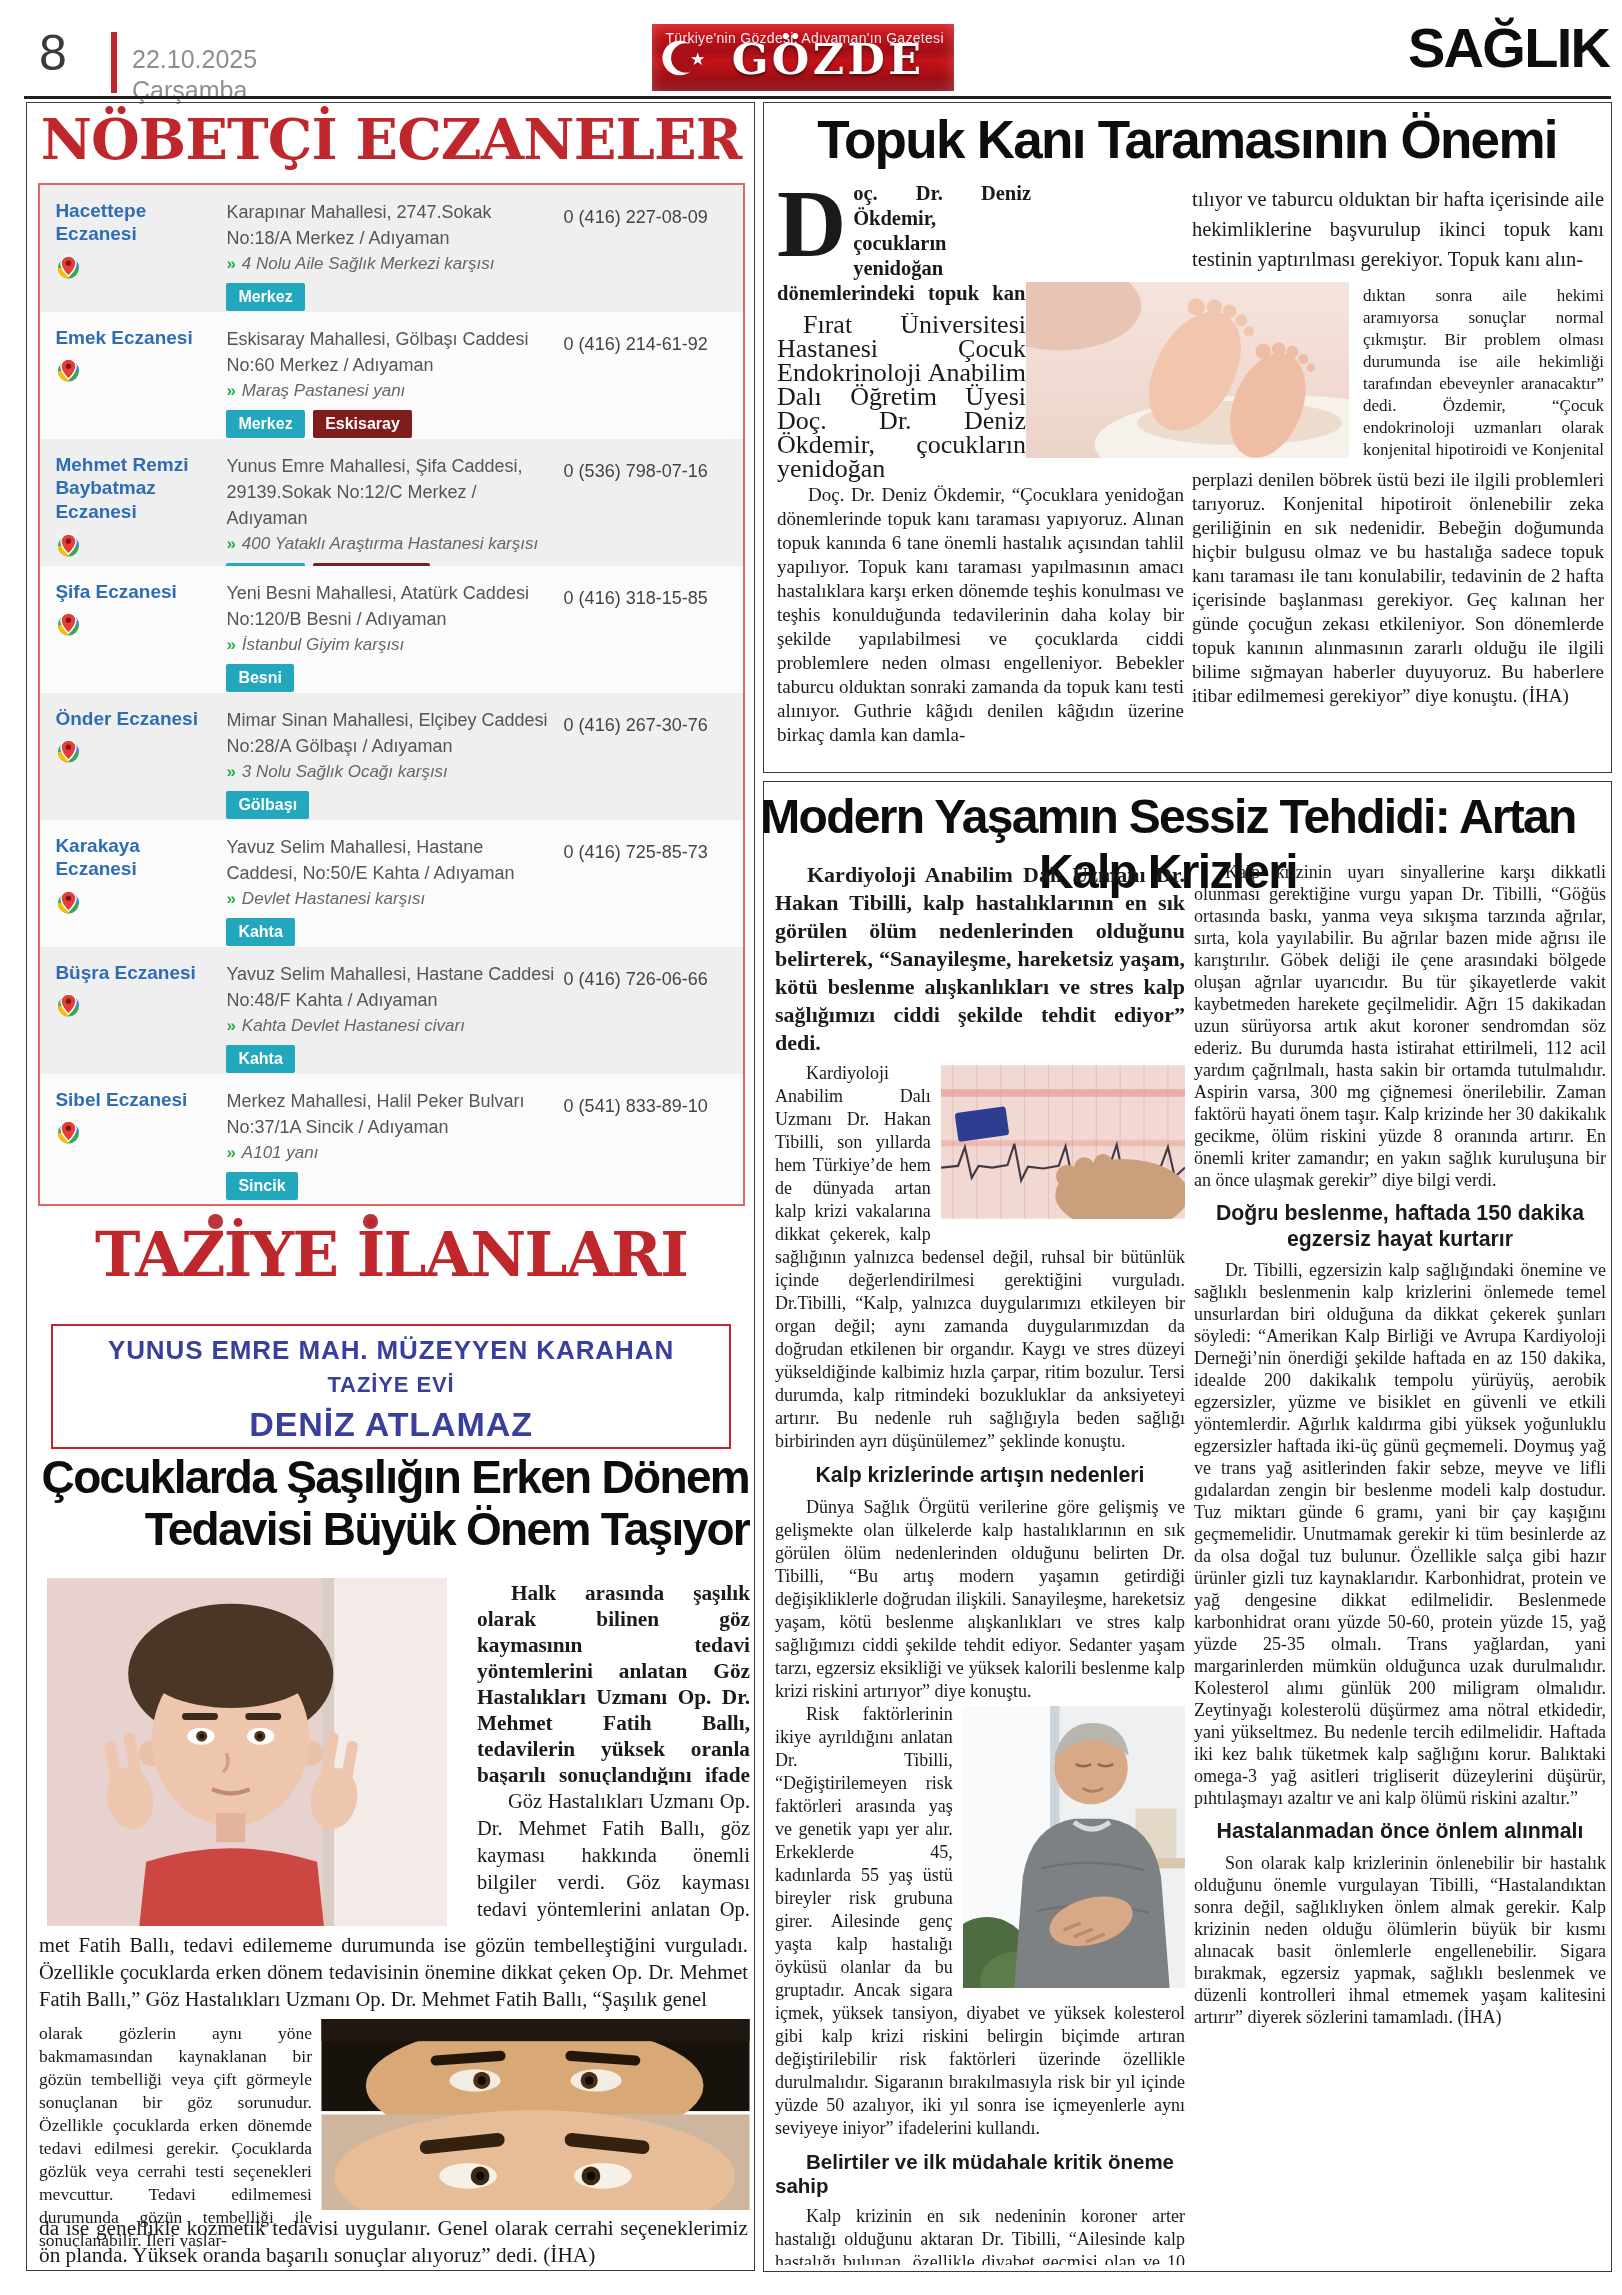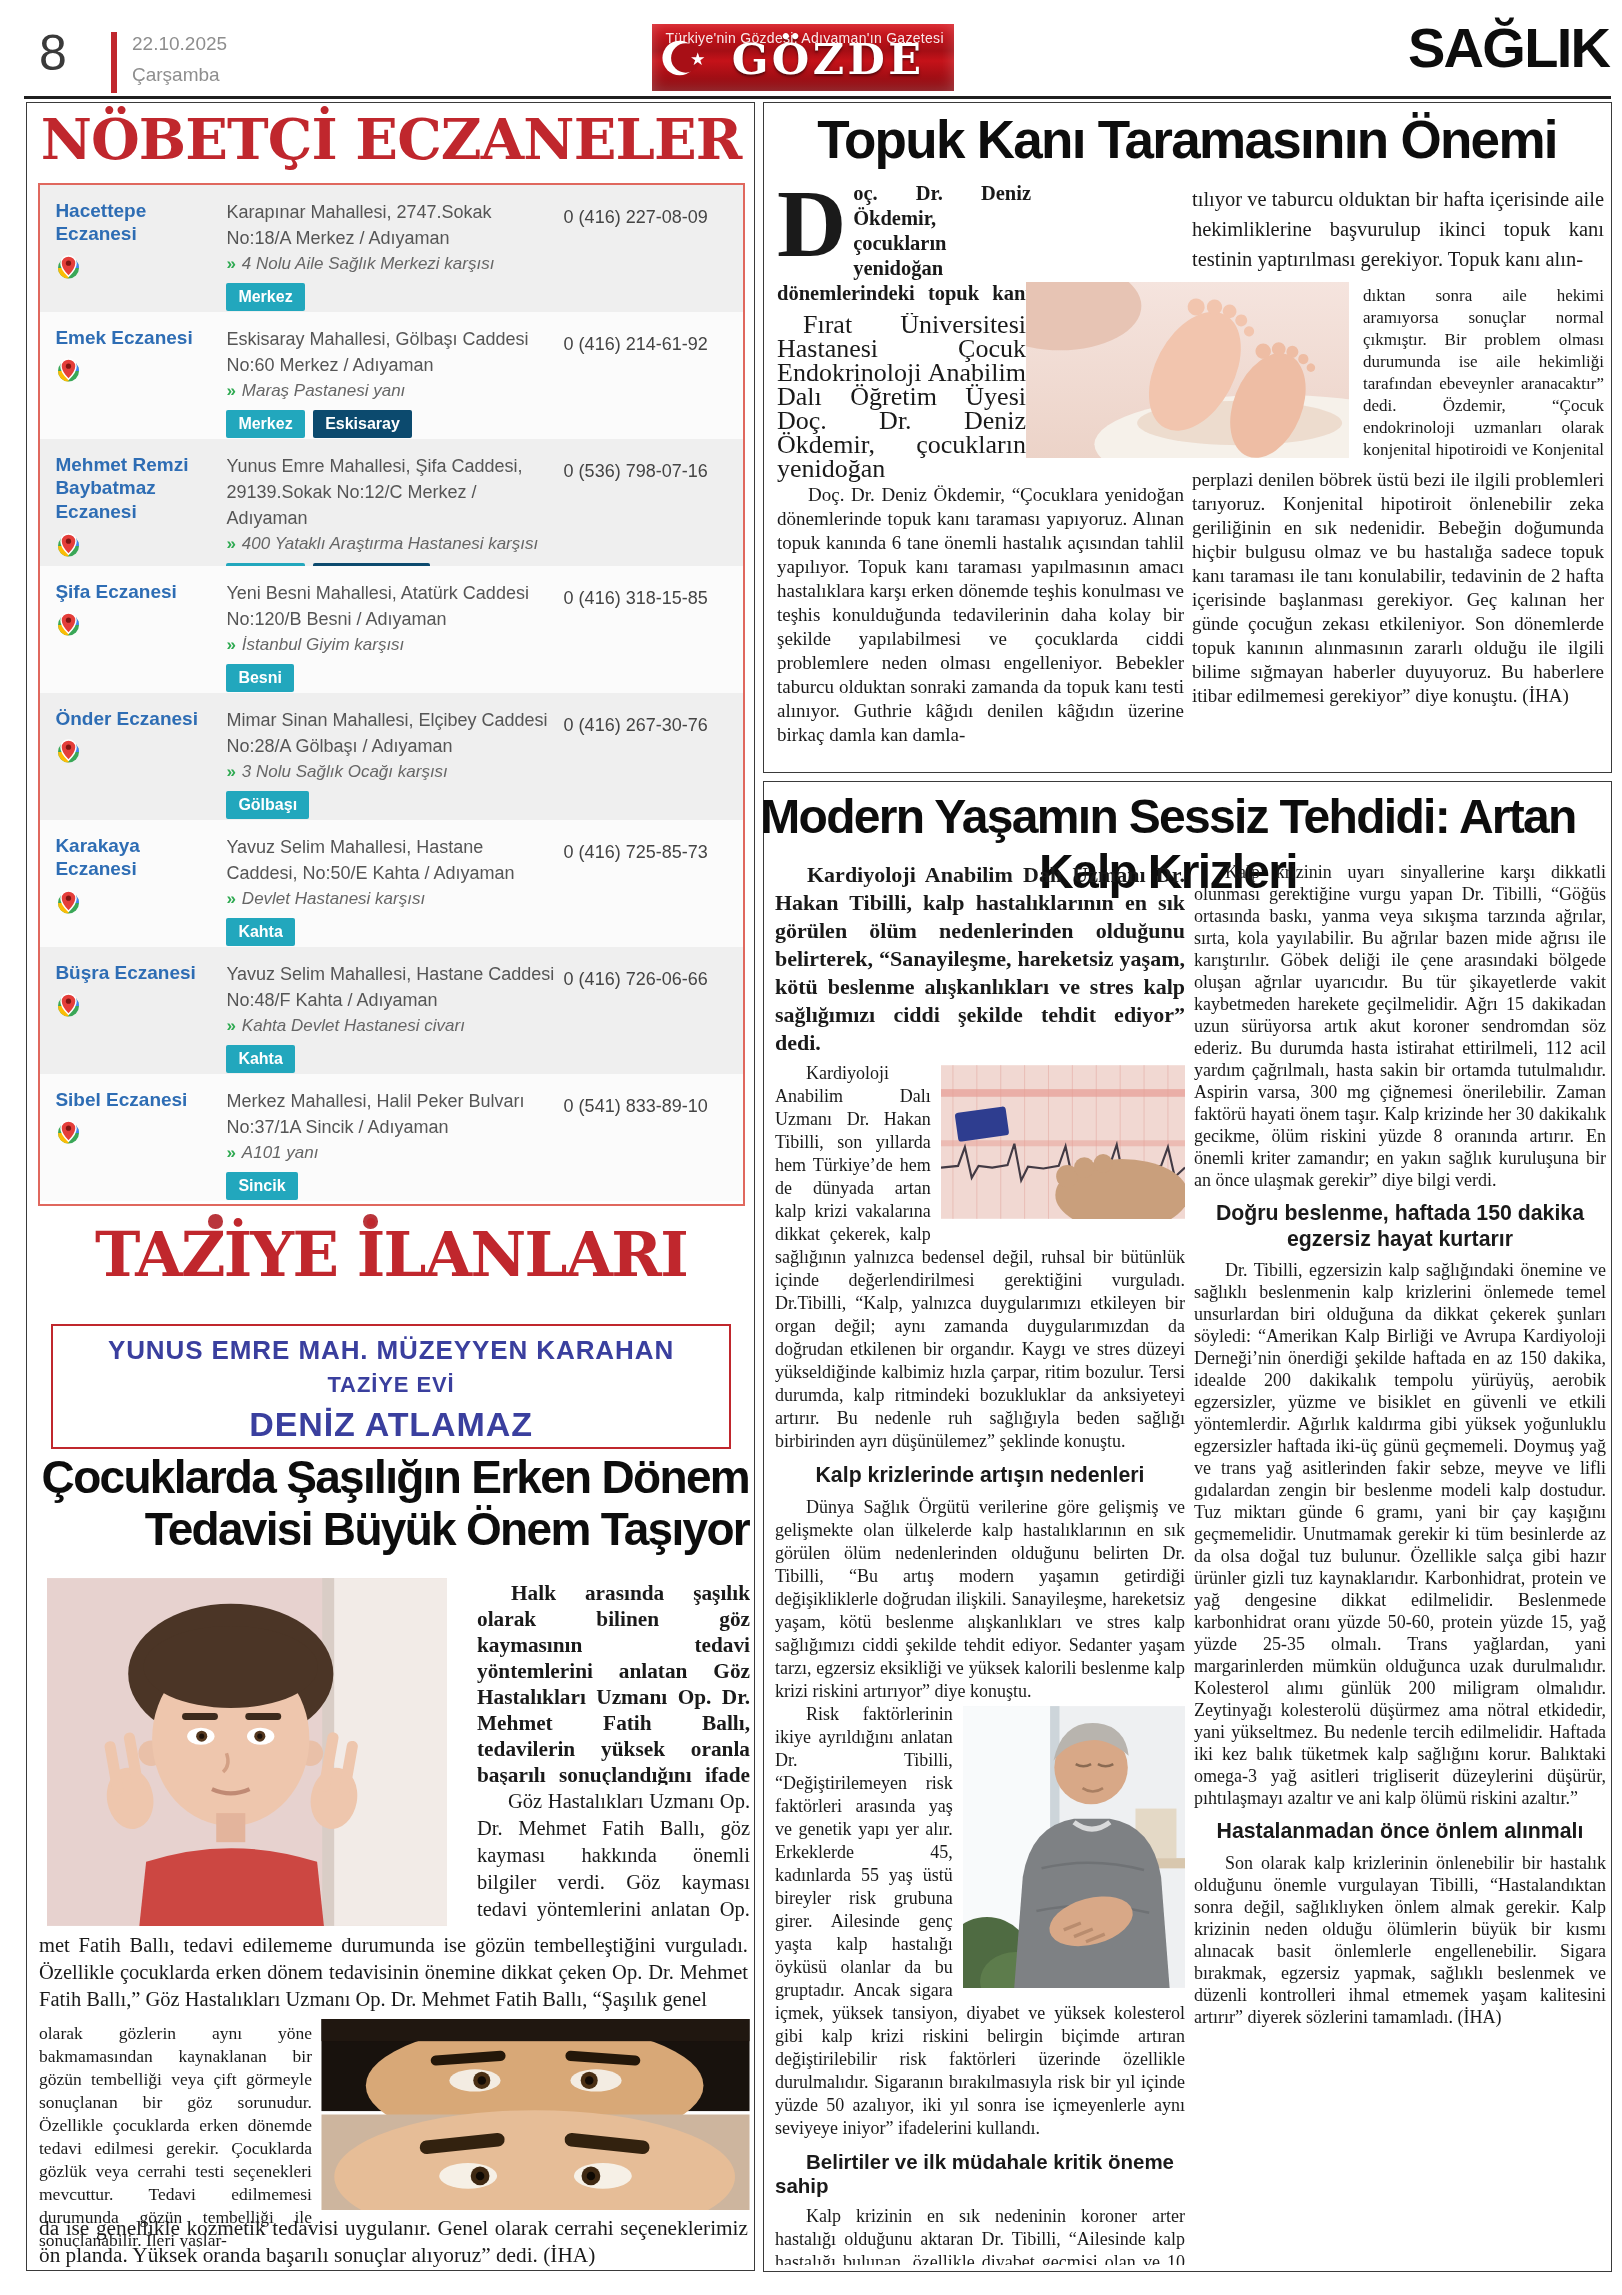--- a/index.html
+++ b/index.html
@@ -5,21 +5,21 @@
   html,body{margin:0;padding:0;background:#fff;}
   #page{position:relative;width:1623px;height:2295px;background:#fff;overflow:hidden;
         font-family:"Liberation Serif","DejaVu Serif",serif;color:#1a1a1a;}
   .abs{position:absolute;box-sizing:border-box;}
   .just{text-align:justify;overflow:hidden;}
 
   
   #pagenum{left:39px;top:26px;font-family:"Liberation Sans",sans-serif;font-weight:400;
            font-size:50px;line-height:55px;color:#3a3a3a;}
   #hdr-bar{left:111px;top:32px;width:6px;height:61px;background:#c0272d;}
-  #hdr-date{left:132px;top:28px;font-family:"Liberation Sans",sans-serif;font-size:19px;
+  #hdr-date{left:132px;top:44px;font-family:"Liberation Sans",sans-serif;font-size:25px;
             line-height:31px;color:#8e8e8e;}
   #logo{left:652px;top:24px;width:302px;height:67px;
         background:linear-gradient(180deg,#d6151d 0%,#a50e15 40%,#c51219 55%,#840a10 100%);
         box-shadow:inset 0 0 15.4px rgba(255,255,255,.25);}
   #logo-title{position:absolute;left:50px;top:0;right:0;text-align:center;color:#fff;
               font-family:"DejaVu Serif","Liberation Serif",serif;font-weight:700;
               font-size:43px;line-height:70px;letter-spacing:3.4px;text-shadow:0 1.7px 2.6px rgba(0,0,0,.5);}
   #logo-tag{position:absolute;right:10.2px;top:6px;color:#fff;font-family:"Liberation Sans",sans-serif;
             font-size:14px;letter-spacing:0.3px;opacity:.9;}
   #logo-cres{position:absolute;left:6.8px;top:8.5px;}
@@ -41,21 +41,21 @@
   .ph-pin{margin-top:6.8px;display:block;}
   .ph-mid{flex:1;padding-right:6.8px;}
   .ph-addr{color:#555;font-family:"Liberation Sans",sans-serif;font-size:18px;line-height:1.45;}
   .ph-landmark{color:#666;font-family:"Liberation Sans",sans-serif;font-style:italic;
                font-size:17px;margin-top:3.4px;}
   .ph-landmark .chev{color:#2faa52;font-style:normal;font-weight:700;margin-right:6px;}
   .ph-tags{margin-top:8.5px;}
   .tag{display:inline-block;color:#fff;font-family:"Liberation Sans",sans-serif;font-weight:700;
        font-size:16px;padding:5.1px 12px;border-radius:2px;margin-right:8.5px;}
   .tag.teal{background:#22a7bd;}
-  .tag.gray{background:#0c4a6e;}
+  .tag.gray{background:#7f1d1d;}
   .ph-phone{width:164px;flex:none;color:#444;font-family:"Liberation Sans",sans-serif;
             font-size:18px;padding-top:8.5px;}
   .dot{position:absolute;width:14.5px;height:14.5px;border-radius:50%;background:#b9363c;}
   #dot1{left:208px;top:1214px;} #dot2{left:363px;top:1214px;}
 
   #tz-title{left:29px;top:1219px;width:724px;text-align:center;color:#c0272d;
             font-family:"DejaVu Serif",serif;font-weight:800;font-size:61px;letter-spacing:-1.7px;}
   #tz-box{left:51px;top:1324px;width:680px;height:125px;border:2.6px solid #c0272d;background:#fff;}
   .tz-line{text-align:center;color:#3a3f9e;font-family:"Liberation Sans",sans-serif;letter-spacing:0.9px;}
   #tz1{margin-top:8.5px;font-size:26px;font-weight:600;}

